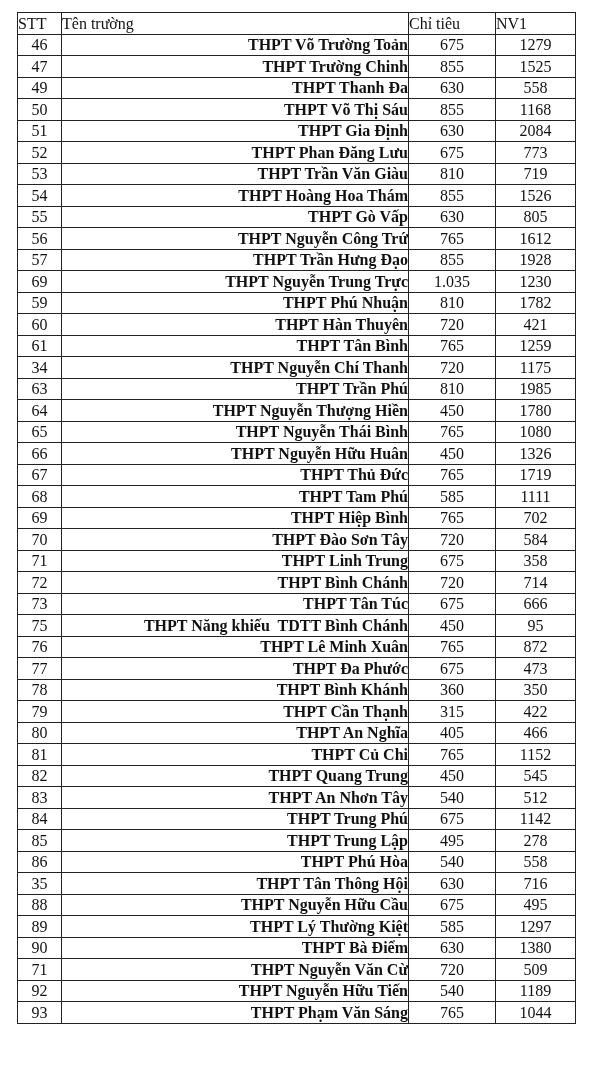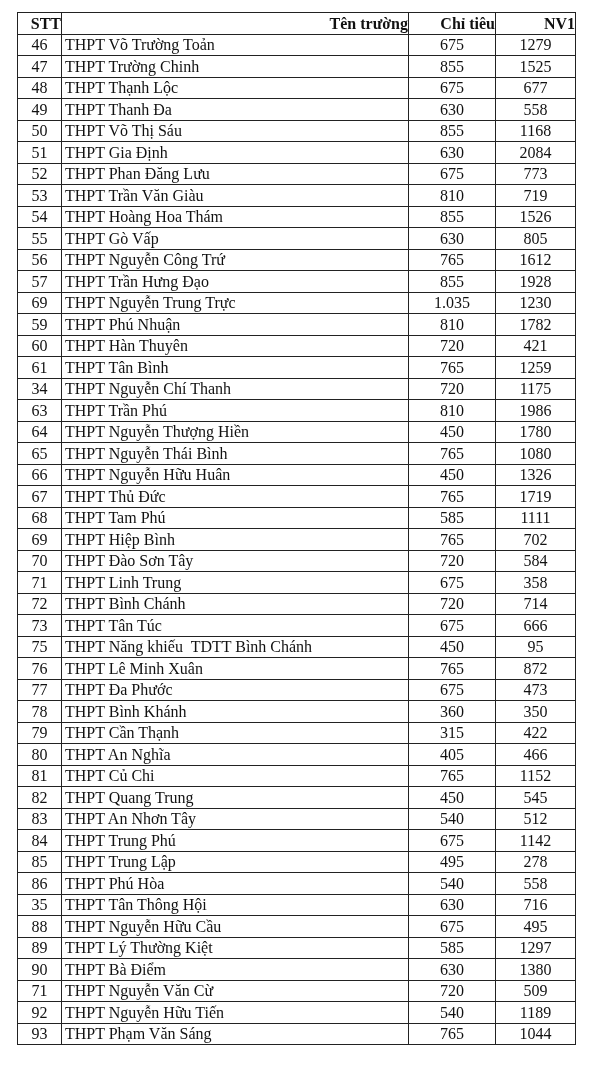--- a/index.html
+++ b/index.html
@@ -32,31 +32,32 @@
     #admission-table td {
       border: 1.3px solid #222222;
       height: 20.5px;
       padding: 0;
       font-size: 16px;
       line-height: 19px;
       white-space: pre;
       overflow: hidden;
     }
     #admission-table th {
-      font-weight: bold;
-      text-align: right;
+      font-weight: normal;
+      text-align: left;
     }
     #admission-table td.stt,
     #admission-table td.quota,
     #admission-table td.nv1 {
       text-align: center;
     }
     #admission-table td.name {
-      text-align: left;
+      text-align: right;
       padding-left: 3px;
+      font-weight: bold;
     }
   </style>
 </head>
 <body>
 
 <table id="admission-table">
   <colgroup>
     <col class="c-stt">
     <col class="c-name">
     <col class="c-quota">
@@ -77,26 +78,20 @@
         <td class="quota">675</td>
         <td class="nv1">1279</td>
       </tr>
       <tr>
         <td class="stt">47</td>
         <td class="name">THPT Trường Chinh</td>
         <td class="quota">855</td>
         <td class="nv1">1525</td>
       </tr>
       <tr>
-        <td class="stt">48</td>
-        <td class="name">THPT Thạnh Lộc</td>
-        <td class="quota">675</td>
-        <td class="nv1">677</td>
-      </tr>
-      <tr>
         <td class="stt">49</td>
         <td class="name">THPT Thanh Đa</td>
         <td class="quota">630</td>
         <td class="nv1">558</td>
       </tr>
       <tr>
         <td class="stt">50</td>
         <td class="name">THPT Võ Thị Sáu</td>
         <td class="quota">855</td>
         <td class="nv1">1168</td>
@@ -170,21 +165,21 @@
       <tr>
         <td class="stt">34</td>
         <td class="name">THPT Nguyễn Chí Thanh</td>
         <td class="quota">720</td>
         <td class="nv1">1175</td>
       </tr>
       <tr>
         <td class="stt">63</td>
         <td class="name">THPT Trần Phú</td>
         <td class="quota">810</td>
-        <td class="nv1">1986</td>
+        <td class="nv1">1985</td>
       </tr>
       <tr>
         <td class="stt">64</td>
         <td class="name">THPT Nguyễn Thượng Hiền</td>
         <td class="quota">450</td>
         <td class="nv1">1780</td>
       </tr>
       <tr>
         <td class="stt">65</td>
         <td class="name">THPT Nguyễn Thái Bình</td>

